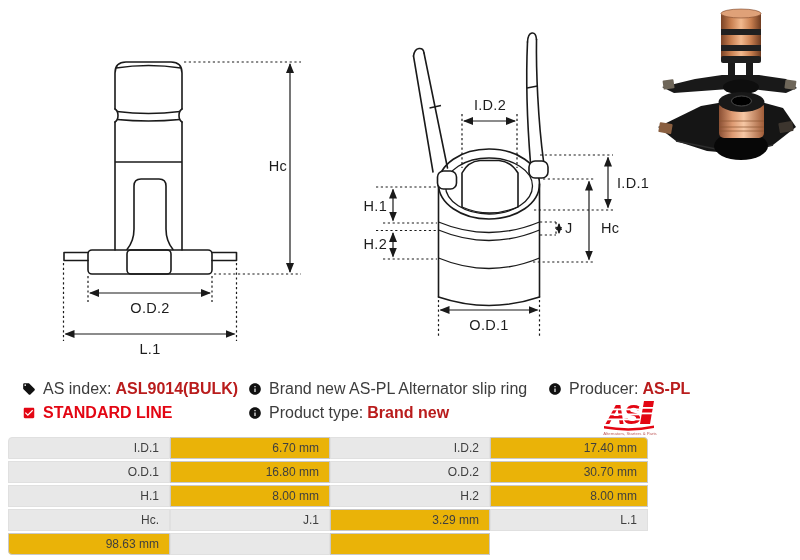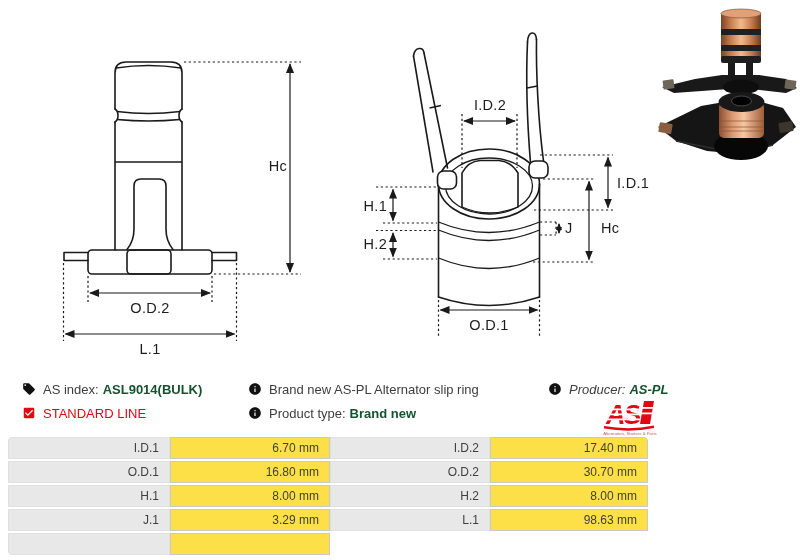--- a/index.html
+++ b/index.html
@@ -7,33 +7,33 @@
         font-family:"Liberation Sans",sans-serif;}
   
   .drawings{position:absolute;left:0;top:0;}
   .ol{fill:none;stroke:#1a1a1a;stroke-width:1.6;stroke-linejoin:round;stroke-linecap:round;}
   .thin{fill:none;stroke:#1a1a1a;stroke-width:1.3;stroke-linejoin:round;}
   .dim{fill:none;stroke:#1a1a1a;stroke-width:1.2;}
   .dot{fill:none;stroke:#1a1a1a;stroke-width:1.2;stroke-dasharray:2.2 2.6;}
   .lbl{font-size:14.5px;fill:#1d1d1d;letter-spacing:.3px;}
   
   .inforow{position:absolute;display:flex;align-items:center;gap:4px;height:16px;
-           font-size:13px;color:#3d3d3d;white-space:nowrap;}
+           font-size:16px;color:#3d3d3d;white-space:nowrap;}
   .inforow .ico{width:14px;height:14px;flex:0 0 auto;margin-right:3px;}
-  .inforow b{color:#14532d;}
-  .redline{color:var(--red,#e30613);font-weight:normal;}
+  .inforow b{color:#b91c1c;}
+  .redline{color:var(--red,#e30613);font-weight:bold;}
   .logo{position:absolute;left:592px;top:398px;width:76px;height:38px;}
   
   .spec-table{position:absolute;left:8px;top:437px;display:grid;
               grid-template-columns:162px 160px 160px 158px;
               grid-auto-rows:22px;row-gap:2px;}
   .cell{box-sizing:border-box;font-size:12px;line-height:20px;text-align:right;
         padding-right:10px;color:#3f3f3f;overflow:hidden;}
   .cell.lab{background:#e8e8e8;border:1px solid #e0e0e0;}
-  .cell.val{background:#fde047;border:1px solid #c9c9c9;}
+  .cell.val{background:#eab308;border:1px solid #c9c9c9;}
   .spec-table .cell:nth-child(1){border-top-left-radius:4px;}
   .spec-table .cell:nth-child(4){border-top-right-radius:4px;}
   .spec-table .cell:nth-child(17){border-bottom-left-radius:4px;}
   .spec-table .cell:nth-child(20){border-bottom-right-radius:4px;}
 </style>
 </head>
 <body>
 
 <div class="page">
 
@@ -182,21 +182,21 @@
     <b>ASL9014(BULK)</b>
   </div>
 
   <div class="inforow" style="left:248px;top:381px;justify-content:flex-end;">
     <svg class="ico" viewBox="0 0 24 24">
       <path fill="#111" d="M12 2C6.48 2 2 6.48 2 12s4.48 10 10 10 10-4.48 10-10S17.52 2 12 2zm1 15h-2v-6h2v6zm0-8h-2V7h2v2z"></path>
     </svg>
     <span>Brand new AS-PL Alternator slip ring</span>
   </div>
 
-  <div class="inforow" style="left:548px;top:381px;font-style:italic;">
+  <div class="inforow" style="left:548px;top:381px;">
     <svg class="ico" viewBox="0 0 24 24">
       <path fill="#111" d="M12 2C6.48 2 2 6.48 2 12s4.48 10 10 10 10-4.48 10-10S17.52 2 12 2zm1 15h-2v-6h2v6zm0-8h-2V7h2v2z"></path>
     </svg>
     <span>Producer:</span>
     <b>AS-PL</b>
   </div>
 
   <div class="inforow" style="left:22px;top:405px;">
     <svg class="ico" viewBox="0 0 24 24">
       <path fill="#e30613" d="M19 3H5c-1.1 0-2 .9-2 2v14c0 1.1.9 2 2 2h14c1.1 0 2-.9 2-2V5c0-1.1-.9-2-2-2zm-9 14l-5-5 1.41-1.41L10 14.17l7.59-7.59L19 8l-9 9z"></path>
@@ -235,20 +235,21 @@
     <div class="cell lab">O.D.1</div>
     <div class="cell val">16.80 mm</div>
     <div class="cell lab">O.D.2</div>
     <div class="cell val">30.70 mm</div>
 
     <div class="cell lab">H.1</div>
     <div class="cell val">8.00 mm</div>
     <div class="cell lab">H.2</div>
     <div class="cell val">8.00 mm</div>
 
+    <div class="cell lab">Hc.</div>
     <div class="cell lab">J.1</div>
     <div class="cell val">3.29 mm</div>
 
     <div class="cell lab">L.1</div>
     <div class="cell val">98.63 mm</div>
     <div class="cell lab"></div>
     <div class="cell val"></div>
   </div>
 
 </div>

